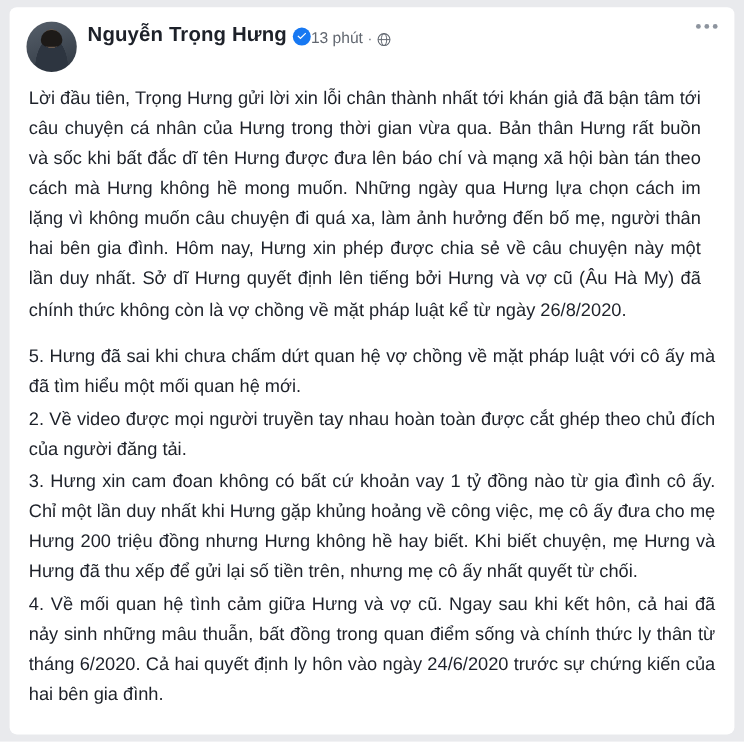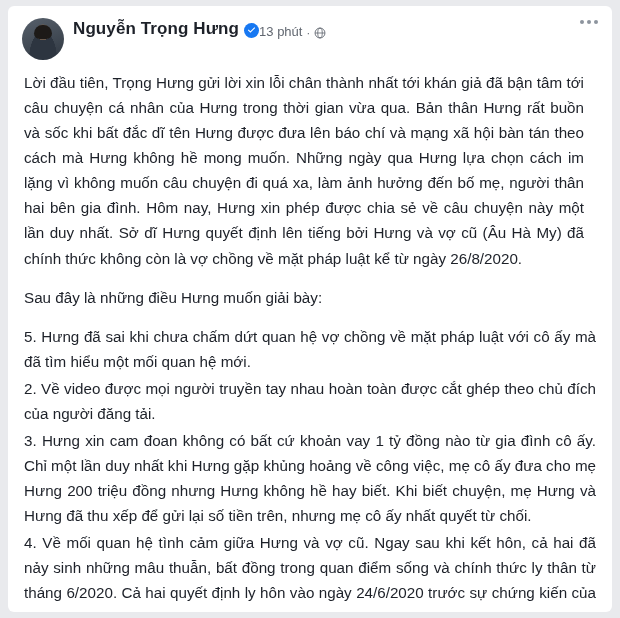--- a/index.html
+++ b/index.html
@@ -170,21 +170,20 @@
 
     <div class="menu-dots">
       <span></span>
       <span></span>
       <span></span>
     </div>
   </div>
 
   <div class="post-body">
     <p class="para">Lời đầu tiên, Trọng Hưng gửi lời xin lỗi chân thành nhất tới khán giả đã bận tâm tới câu chuyện cá nhân của Hưng trong thời gian vừa qua. Bản thân Hưng rất buồn và sốc khi bất đắc dĩ tên Hưng được đưa lên báo chí và mạng xã hội bàn tán theo cách mà Hưng không hề mong muốn. Những ngày qua Hưng lựa chọn cách im lặng vì không muốn câu chuyện đi quá xa, làm ảnh hưởng đến bố mẹ, người thân hai bên gia đình. Hôm nay, Hưng xin phép được chia sẻ về câu chuyện này một lần duy nhất. Sở dĩ Hưng quyết định lên tiếng bởi Hưng và vợ cũ (Âu Hà My) đã chính thức không còn là vợ chồng về mặt pháp luật kể từ ngày 26/8/2020.</p>
-    <p class="para">Sau đây là những điều Hưng muốn giải bày:</p>
     <div class="list-block">
       <p class="list-item">5. Hưng đã sai khi chưa chấm dứt quan hệ vợ chồng về mặt pháp luật với cô ấy mà đã tìm hiểu một mối quan hệ mới.</p>
       <p class="list-item">2. Về video được mọi người truyền tay nhau hoàn toàn được cắt ghép theo chủ đích của người đăng tải.</p>
       <p class="list-item">3. Hưng xin cam đoan không có bất cứ khoản vay 1 tỷ đồng nào từ gia đình cô ấy. Chỉ một lần duy nhất khi Hưng gặp khủng hoảng về công việc, mẹ cô ấy đưa cho mẹ Hưng 200 triệu đồng nhưng Hưng không hề hay biết. Khi biết chuyện, mẹ Hưng và Hưng đã thu xếp để gửi lại số tiền trên, nhưng mẹ cô ấy nhất quyết từ chối.</p>
       <p class="list-item">4. Về mối quan hệ tình cảm giữa Hưng và vợ cũ. Ngay sau khi kết hôn, cả hai đã nảy sinh những mâu thuẫn, bất đồng trong quan điểm sống và chính thức ly thân từ tháng 6/2020. Cả hai quyết định ly hôn vào ngày 24/6/2020 trước sự chứng kiến của hai bên gia đình.</p>
     </div>
   </div>
 
 </div>
 

